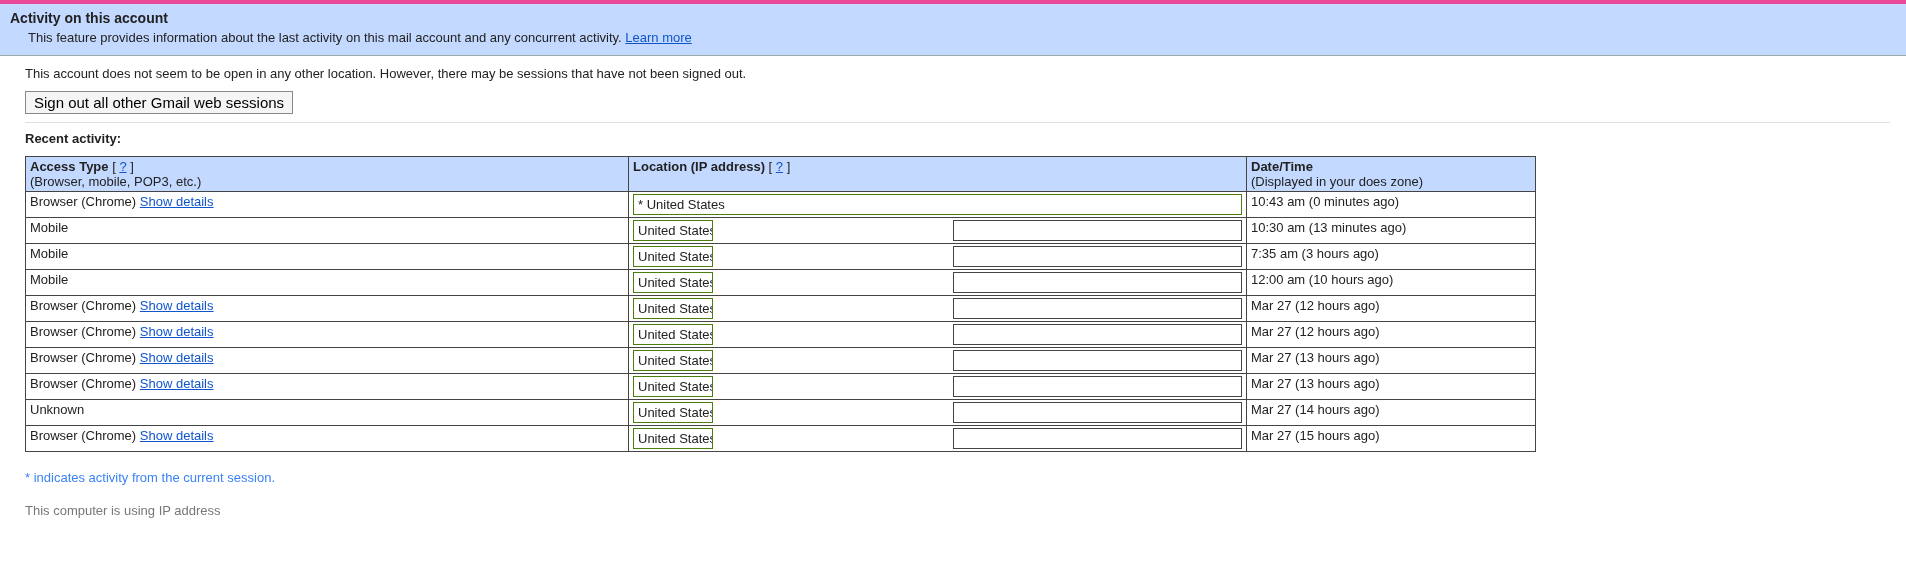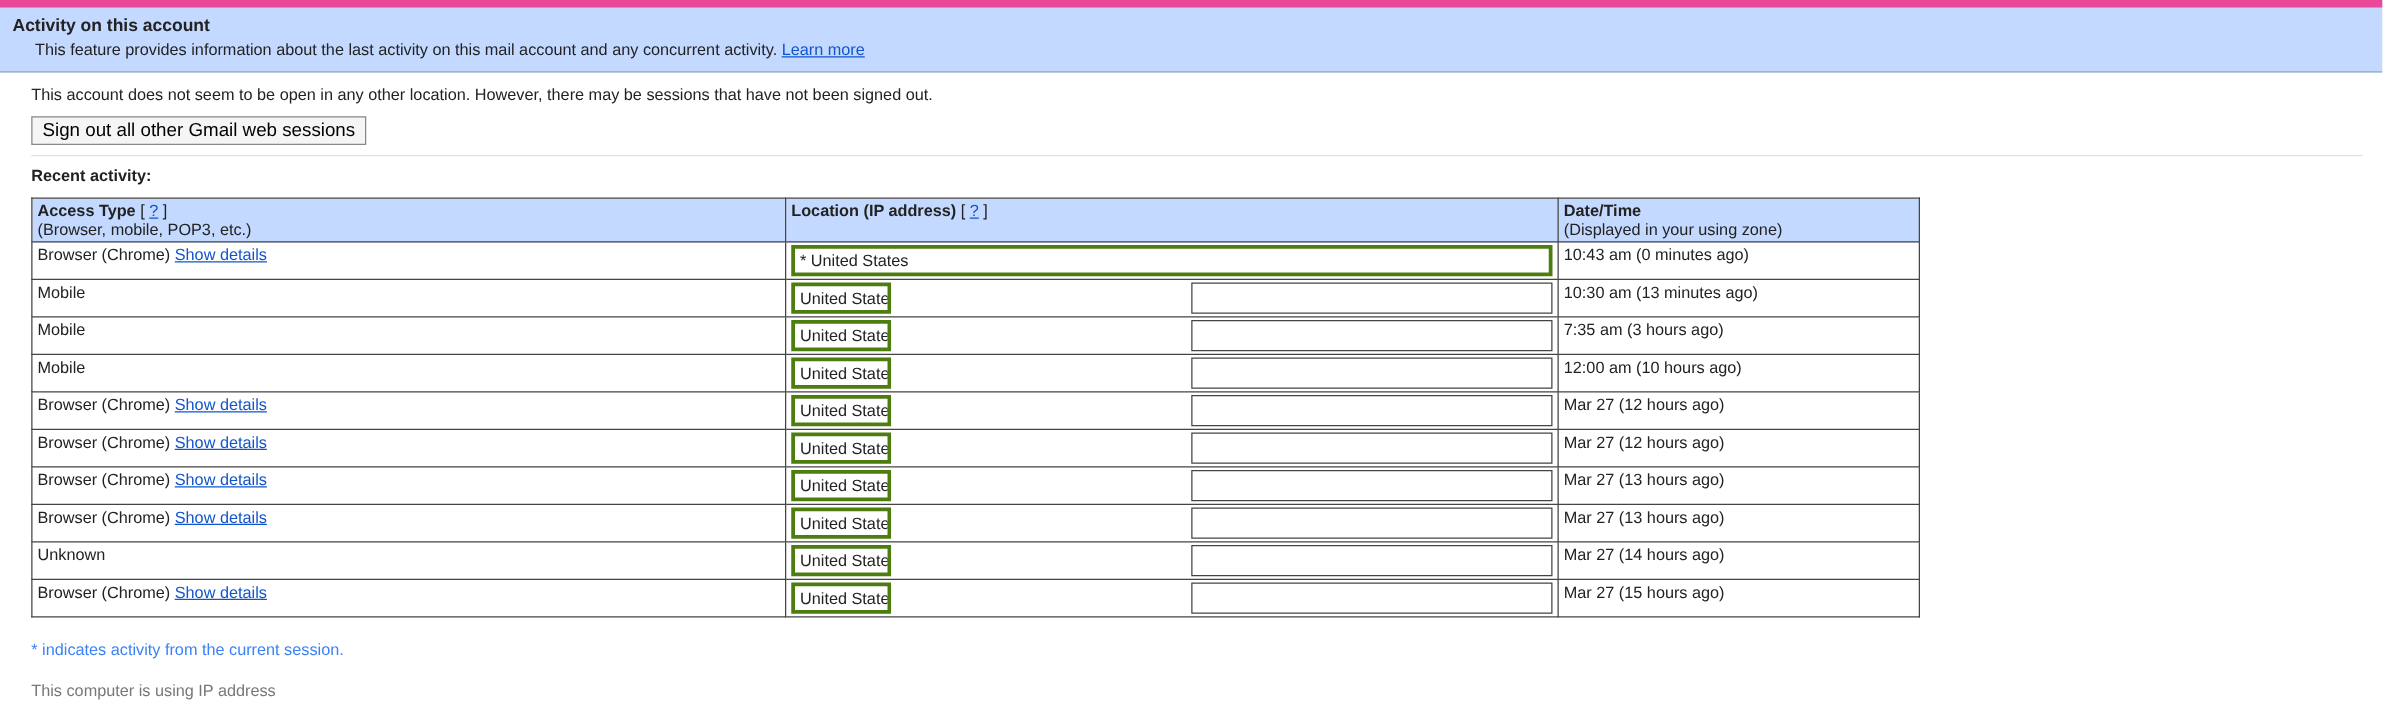--- a/index.html
+++ b/index.html
@@ -6,21 +6,21 @@
     margin: 0;
     padding: 0;
     font-family: Arial, Helvetica, sans-serif;
     font-size: 13px;
     color: #222;
     background: #fff;
     width: 1906px;
   }
   .banner {
     background: #c3d9ff;
-    border-top: 6px solid #ec4899;
+    border-top: 4px solid #ec4899;
     border-bottom: 1px solid #9aa;
     padding: 6px 10px 10px 10px;
   }
   .banner h1 {
     font-size: 14px;
     font-weight: bold;
     margin: 0 0 4px 0;
   }
   .banner p {
     margin: 0;
@@ -80,21 +80,21 @@
   col.c-datetime { width: 289px; }
 
   
   td.loc-cell { padding: 0; border: none; }
   .loc-wrap {
     display: flex;
     width: 100%;
   }
   .loc-left {
     flex: 0 0 80px;
-    border: 3px solid #4d7c0f;
+    border: 1px solid #4d7c0f;
     padding: 2px 4px;
     box-sizing: border-box;
     white-space: nowrap;
     overflow: hidden;
   }
   .loc-gap {
     flex: 0 0 240px;
     border-top: 1px solid #fff;   
     border-bottom: 1px solid #fff;
     background: #fff;
@@ -153,21 +153,21 @@
       <tr>
         <th>
           <span class="th-title">Access Type</span><span> [ </span><a class="help-q">?</a><span> ]</span><br>
           <span>(Browser, mobile, POP3, etc.)</span>
         </th>
         <th>
           <span class="th-title">Location (IP address)</span><span> [ </span><a class="help-q">?</a><span> ]</span>
         </th>
         <th>
           <span class="th-title">Date/Time</span><br>
-          <span>(Displayed in your using zone)</span>
+          <span>(Displayed in your does zone)</span>
         </th>
       </tr>
     </thead>
     <tbody id="activity-body">
         <tr class="first-row">
           <td><span>Browser (Chrome) </span><a class="link">Show details</a></td>
           <td class="loc-cell">
             <div class="loc-wrap">
               <div class="loc-left">* United States</div>
             </div>

